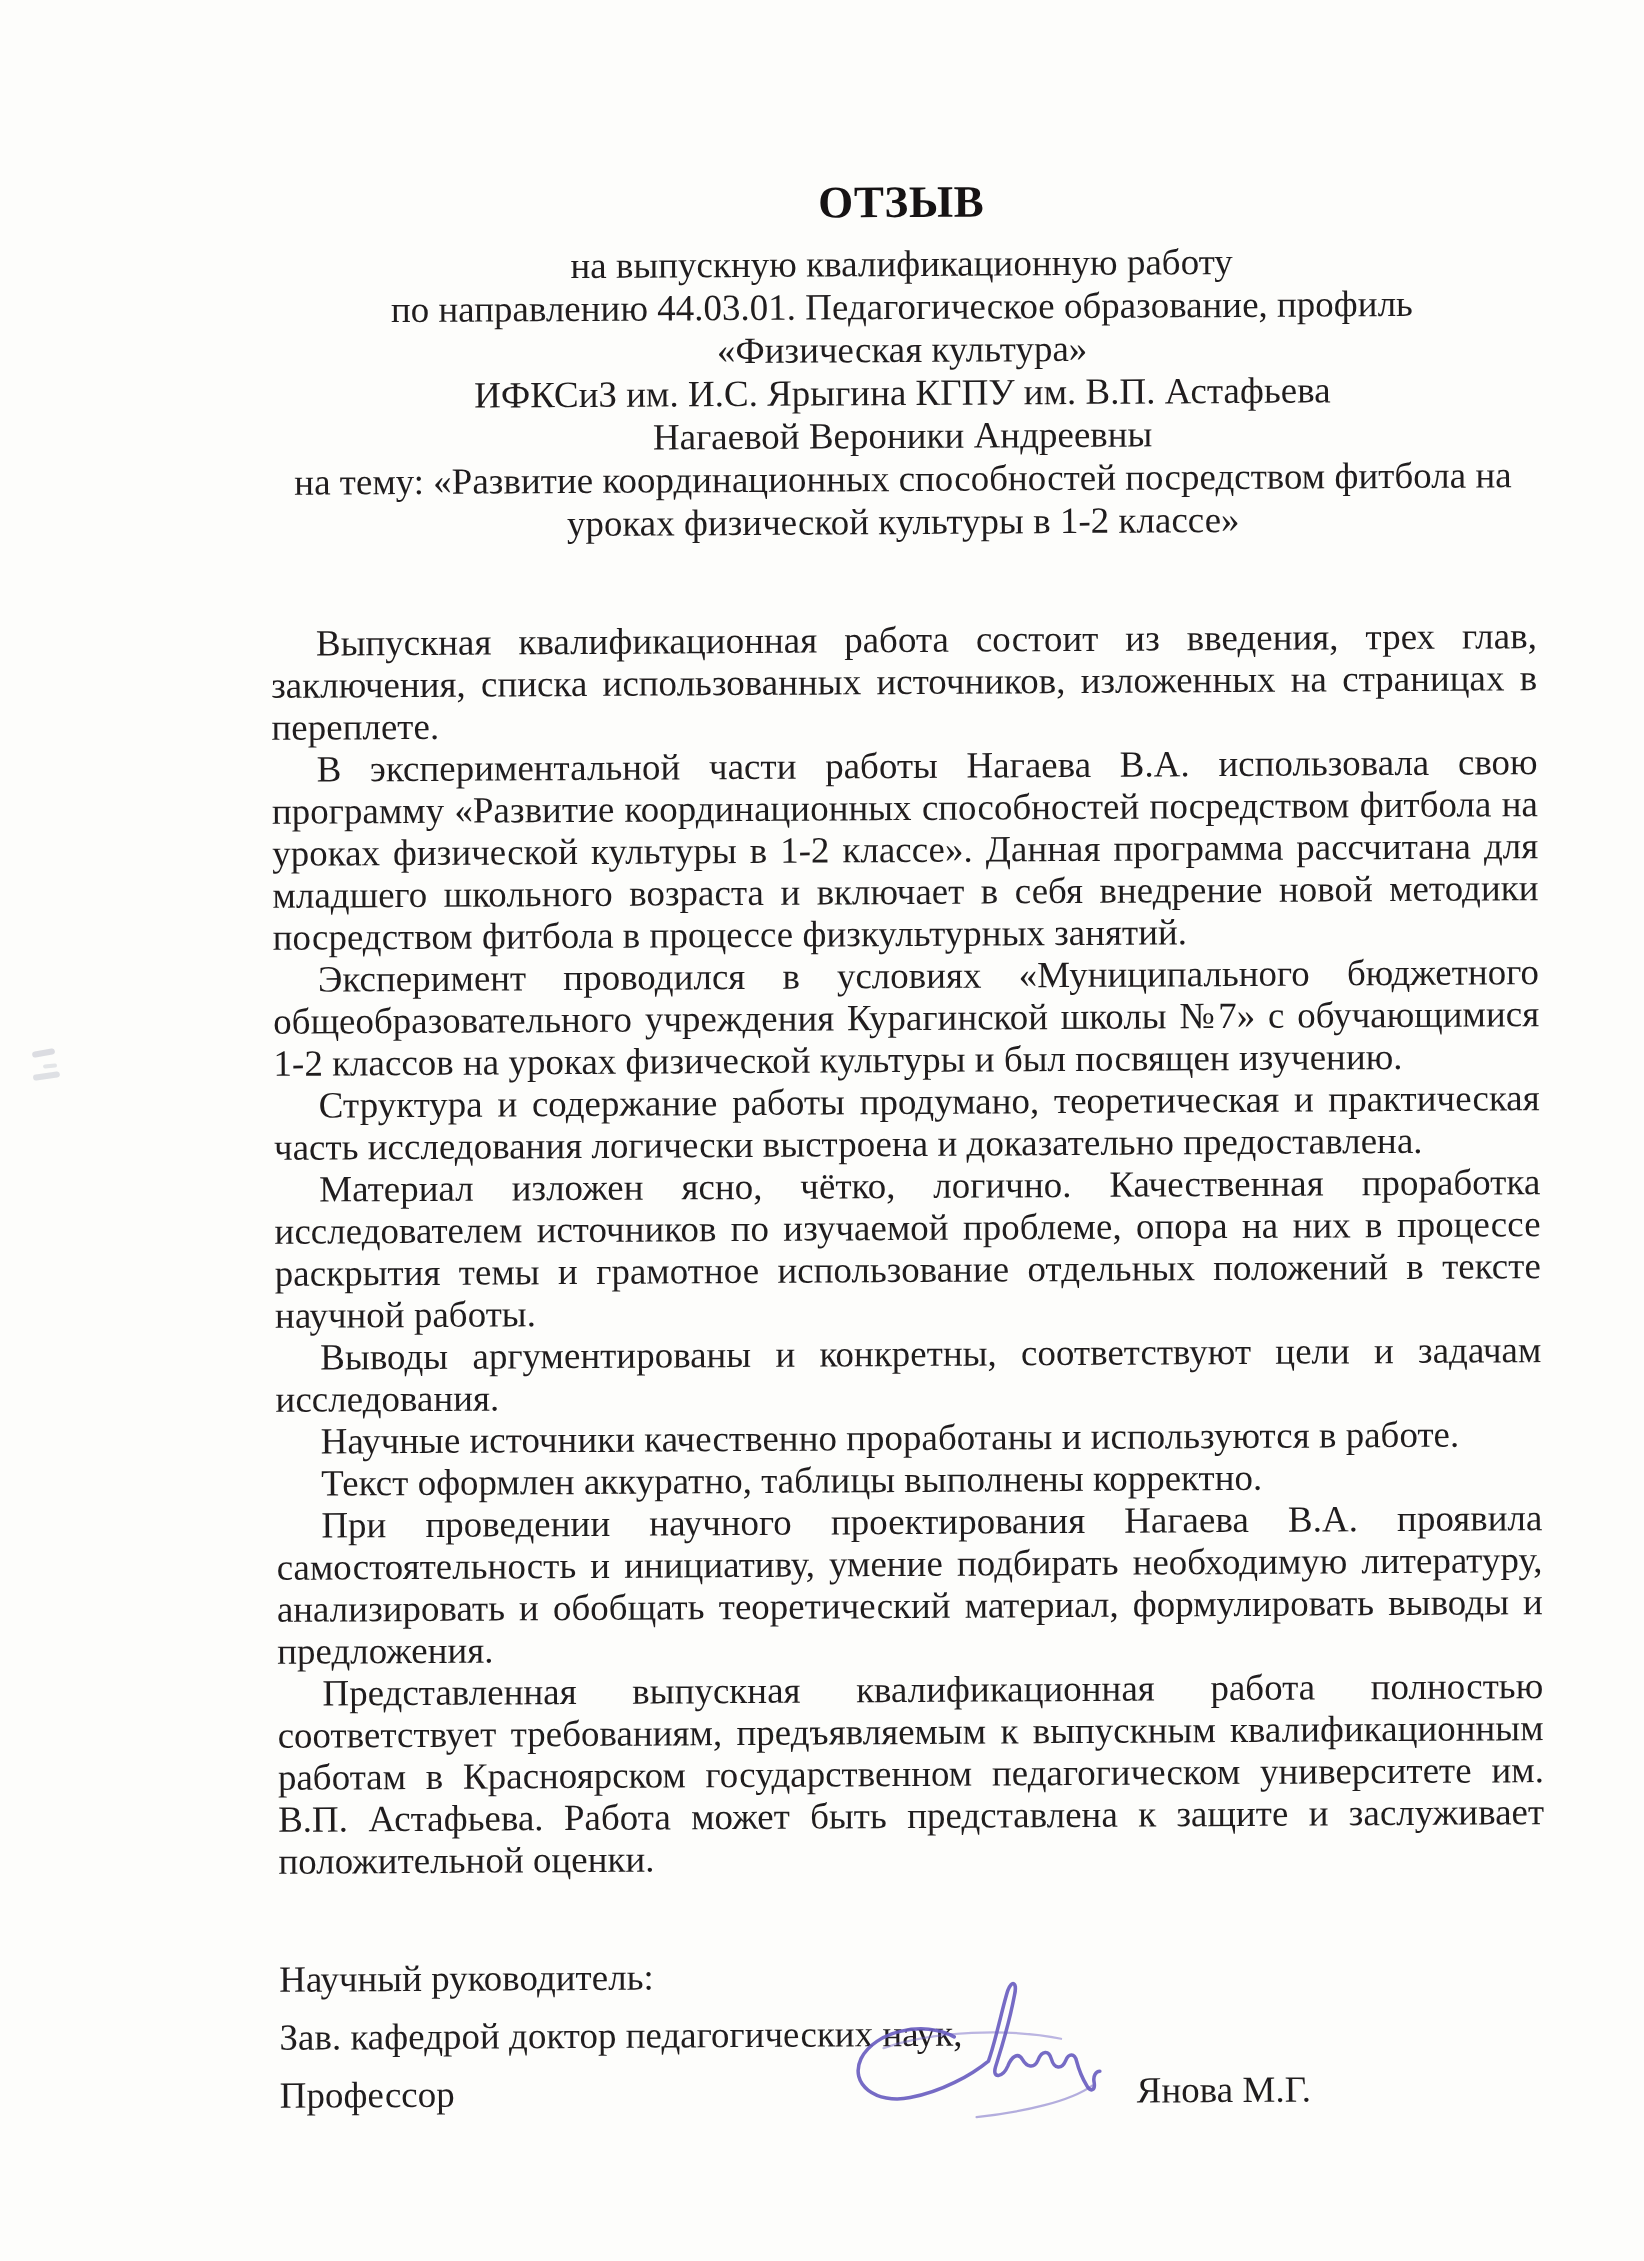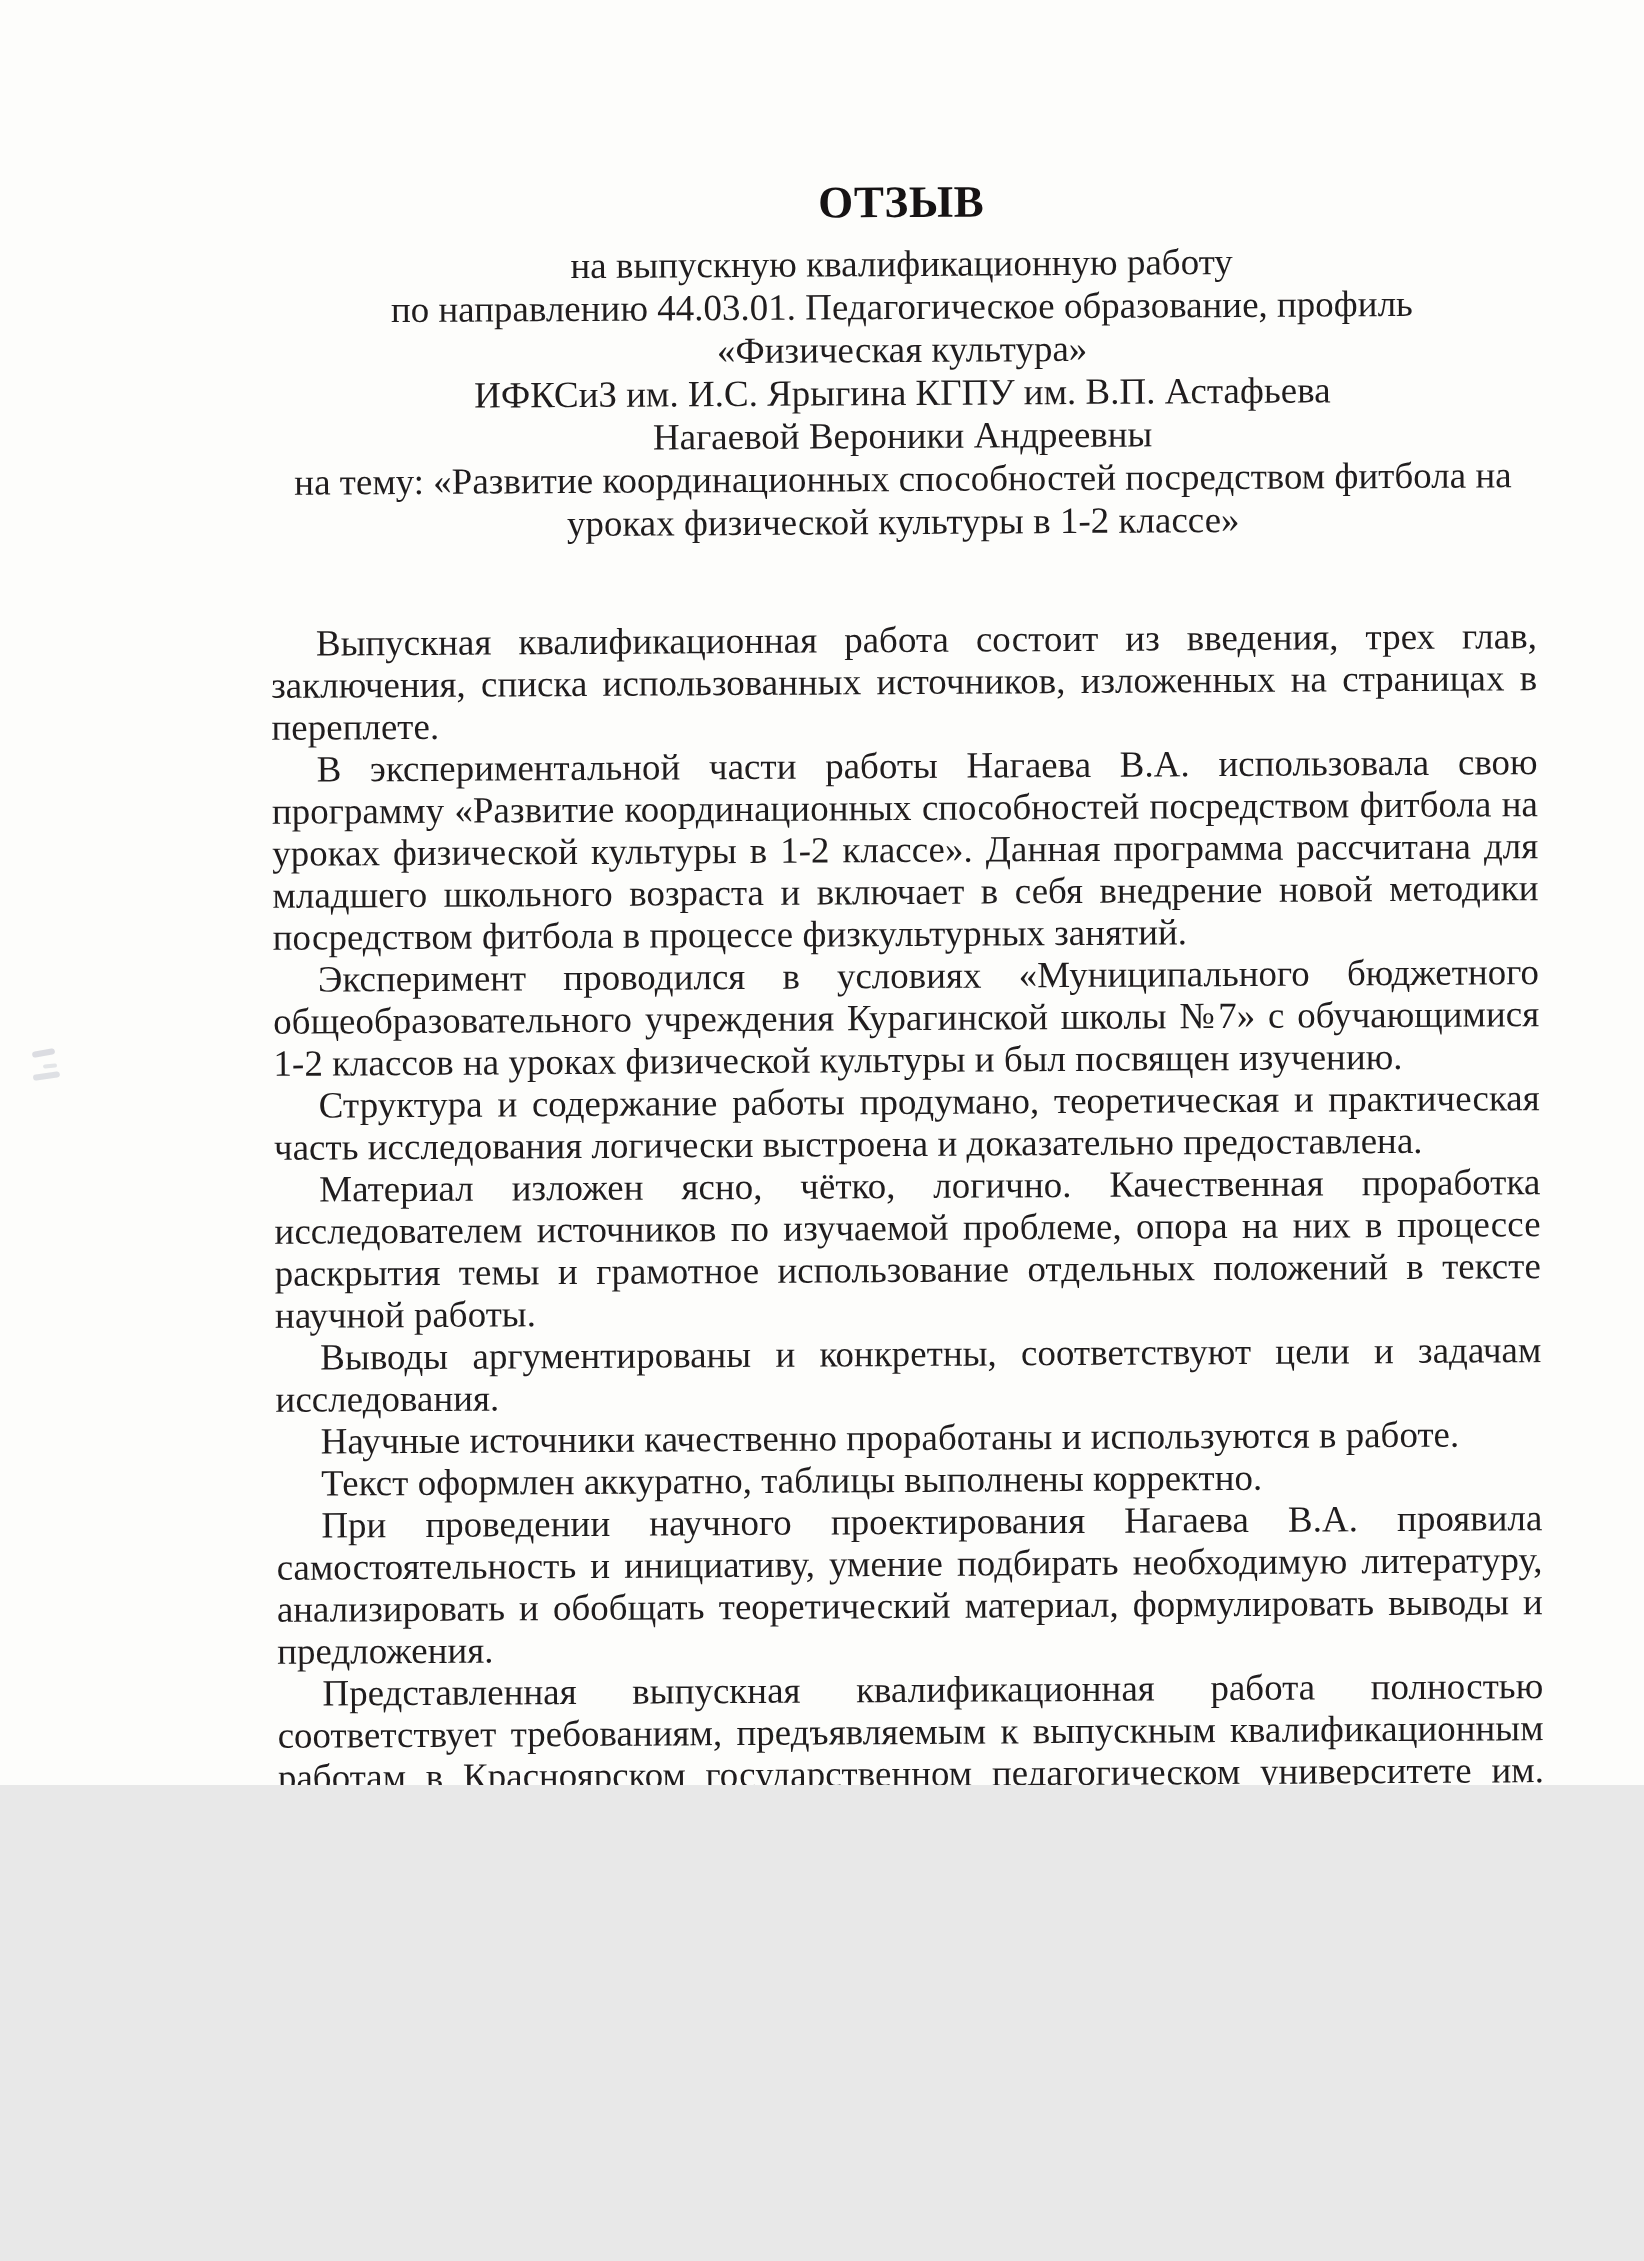--- a/index.html
+++ b/index.html
@@ -1,20 +1,20 @@
 <!DOCTYPE html>
 <html lang="ru" style="font-size:10.3px"><head>
 <meta charset="utf-8">
 <style>
   html, body { margin: 0; padding: 0; background: #e8e8e8; }
 
   .page {
     position: relative;
     width: 1644px;
-    height: 1785px;
+    height: 2261px;
     background: #fdfdfb;
     font-family: "Liberation Serif", "DejaVu Serif", serif;
     color: #201d1e;
     overflow: hidden;
   }
 
   
   .content {
     position: absolute;
     left: 267px;

